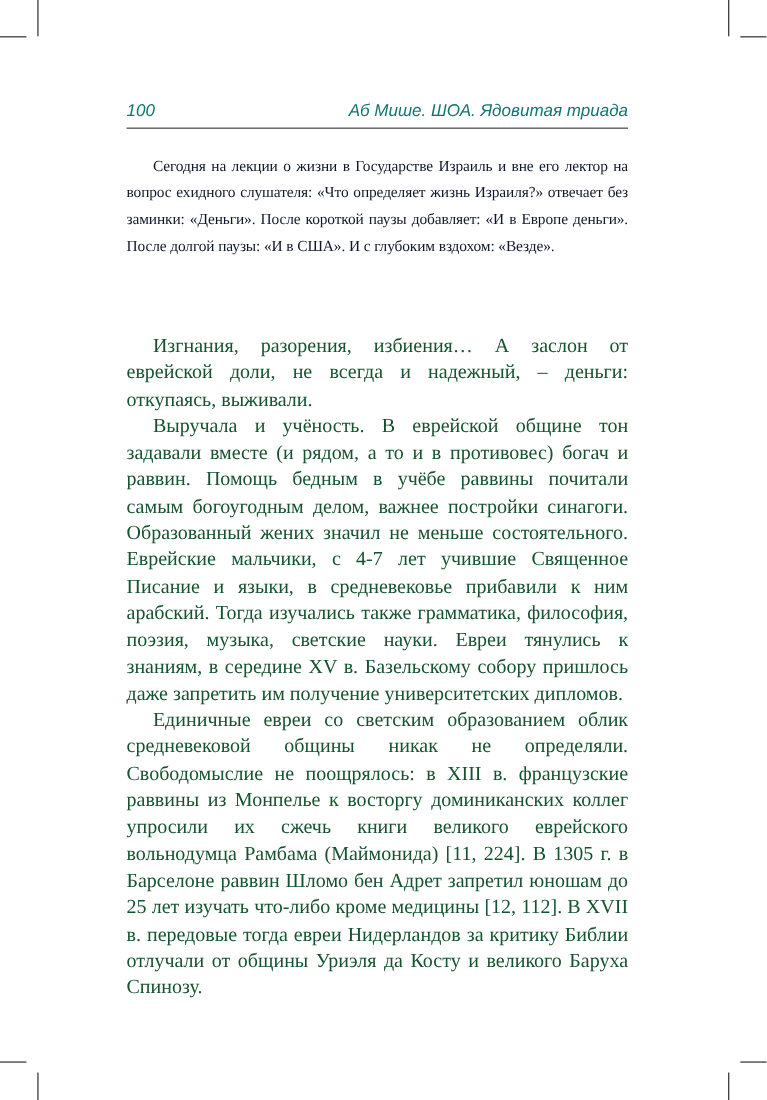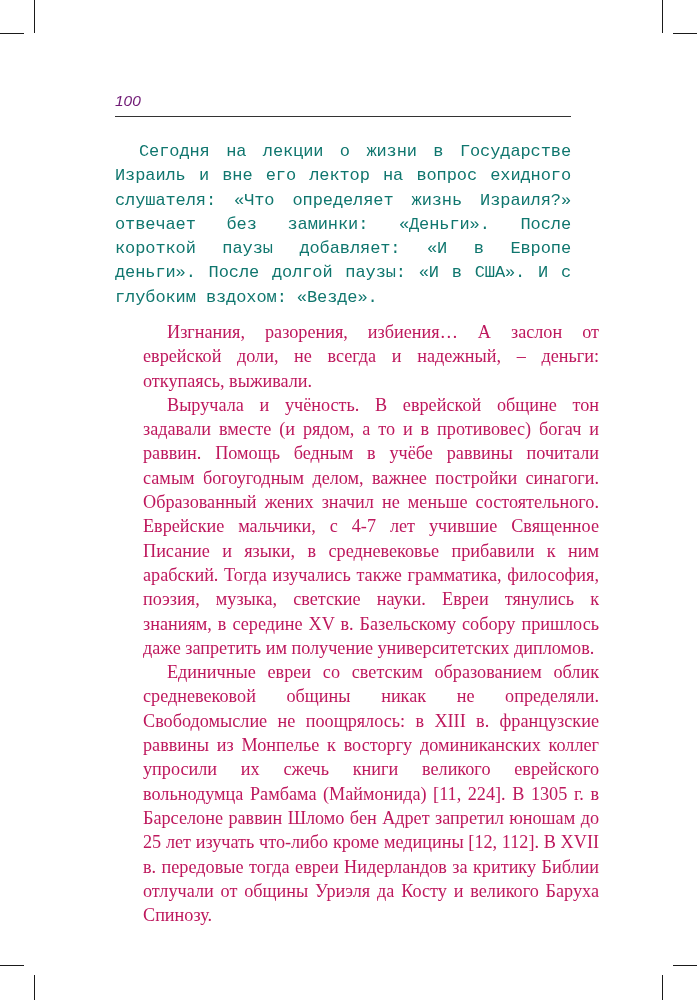--- a/index.html
+++ b/index.html
@@ -3,49 +3,50 @@
 <meta charset="utf-8">
 <style>
   html, body { margin: 0; padding: 0; background: #ffffff; }
   body { width: 697px; height: 1000px; position: relative; overflow: hidden; }
   .crop { position: absolute; background: #1a1a1a; }
   .crop.v { width: 1px; }
   .crop.h { height: 1px; }
   .running-head {
     position: absolute; left: 115px; top: 92px; width: 456px;
     font-family: "Liberation Sans", sans-serif; font-style: italic;
-    font-size: 15.5px; color: #701a75; display: flex; justify-content: space-between;
+    font-size: 15.5px; color: #0f766e; display: flex; justify-content: space-between;
   }
   .head-rule { position: absolute; left: 115px; top: 116px; width: 456px; height: 1px; background: #333; }
   .epigraph {
     position: absolute; left: 115px; top: 140px; width: 456px;
-    font-family: Liberation Mono, monospace; font-size: 17px; line-height: 24.3px;
-    color: #0f766e; text-align: justify; letter-spacing: -0.1px;
+    font-family: Liberation Serif, serif; font-size: 14px; line-height: 24.3px;
+    color: #0f172a; text-align: justify; letter-spacing: -0.1px;
   }
   .body-text {
-    position: absolute; left: 115px; top: 320px; width: 456px;
+    position: absolute; left: 115px; top: 302px; width: 456px;
     font-family: "Liberation Serif", serif; font-size: 18.2px; line-height: 24.3px;
-    color: #be185d; text-align: justify; margin-left: 28px;
+    color: #14532d; text-align: justify;
   }
   p { margin: 0; text-indent: 24px; }
 </style>
 </head>
 <body>
 
 <div class="crop v" style="left:34px; top:0; height:33px;"></div>
 <div class="crop h" style="left:0; top:33px; width:24px;"></div>
 <div class="crop v" style="left:662px; top:0; height:33px;"></div>
 <div class="crop h" style="left:673px; top:33px; width:24px;"></div>
 <div class="crop h" style="left:0; top:965px; width:24px;"></div>
 <div class="crop v" style="left:34px; top:975px; height:25px;"></div>
 <div class="crop h" style="left:673px; top:965px; width:24px;"></div>
 <div class="crop v" style="left:662px; top:975px; height:25px;"></div>
 
 <div class="running-head">
   <span>100</span>
+  <span>Аб Мише. ШОА. Ядовитая триада</span>
 </div>
 <div class="head-rule"></div>
 
 <div class="epigraph">
   <p>Сегодня на лекции о жизни в Государстве Израиль и вне его лектор на вопрос ехидного слушателя: «Что определяет жизнь Израиля?» отвечает без заминки: «Деньги». После короткой паузы добавляет: «И в Европе деньги». После долгой паузы: «И в США». И с глубоким вздохом: «Везде».</p>
 </div>
 
 <div class="body-text">
   <p>Изгнания, разорения, избиения… А заслон от еврейской доли, не всегда и надежный, – деньги: откупаясь, выживали.</p>
   <p>Выручала и учёность. В еврейской общине тон задавали вместе (и рядом, а то и в противовес) богач и раввин. Помощь бедным в учёбе раввины почитали самым богоугодным делом, важнее постройки синагоги. Образованный жених значил не меньше состоятельного. Еврейские мальчики, с 4-7 лет учившие Священное Писание и языки, в средневековье прибавили к ним арабский. Тогда изучались также грамматика, философия, поэзия, музыка, светские науки. Евреи тянулись к знаниям, в середине XV в. Базельскому собору пришлось даже запретить им получение университетских дипломов.</p>

